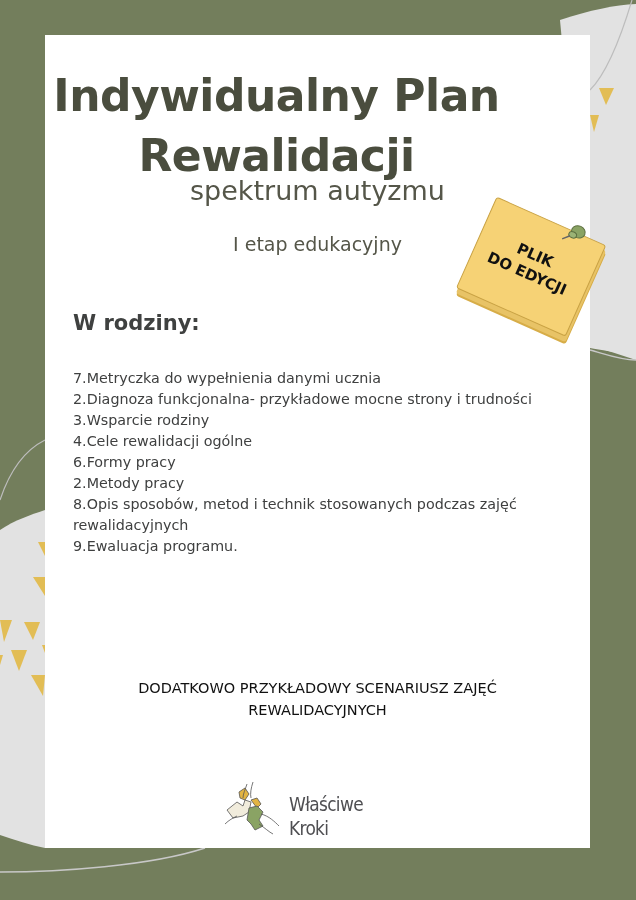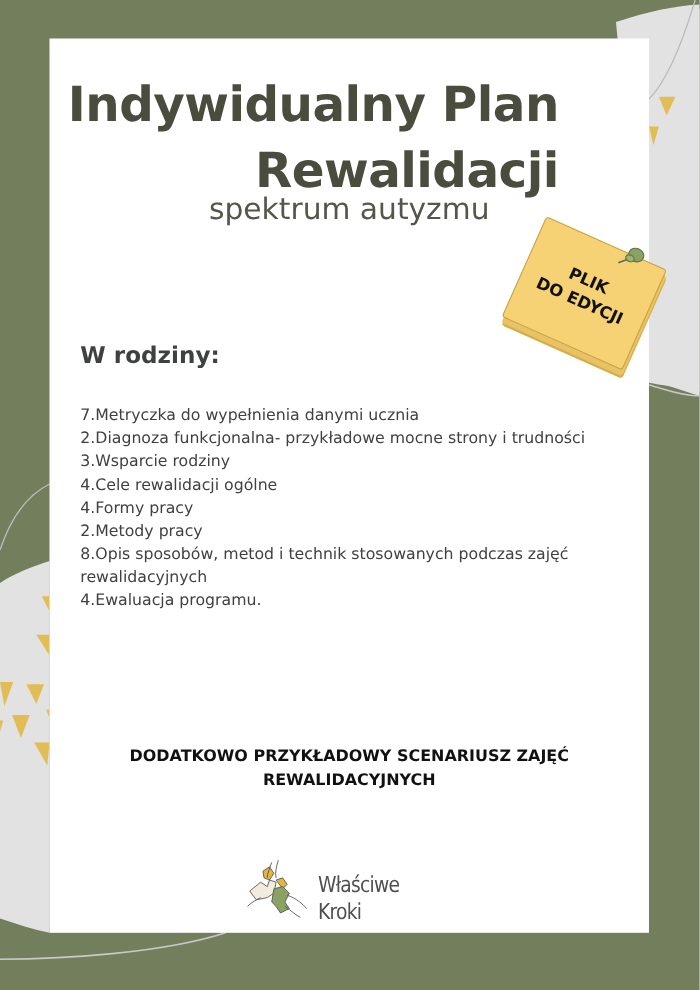--- a/index.html
+++ b/index.html
@@ -1,27 +1,27 @@
 <!DOCTYPE html>
 <html><head>
 <meta charset="utf-8">
 <style>
   html, body { margin:0; padding:0; }
   body { width:636px; height:900px; position:relative; overflow:hidden; background:#737e5c; font-family:"DejaVu Sans", sans-serif; }
   .bg-svg { position:absolute; left:0; top:0; width:636px; height:900px; }
   .card { position:absolute; left:45px; top:35px; width:545px; height:813px; background:#ffffff; }
-  .title { position:absolute; left:0; width:463px; text-align:right; color:#4a4d3e; font-weight:bold; font-size:44px; line-height:58px; letter-spacing:-0.5px; }
+  .title { position:absolute; left:0; width:463px; text-align:center; color:#4a4d3e; font-weight:bold; font-size:44px; line-height:58px; letter-spacing:-0.5px; }
   .t1 { top:32px; }
   .t2 { top:92px; }
   .subtitle { position:absolute; left:0; width:545px; text-align:center; color:#555649; font-size:27px; top:138px; line-height:36px; }
   .stage { position:absolute; left:0; width:545px; text-align:center; color:#555649; font-size:19px; top:196px; line-height:26px; }
   .pak { position:absolute; left:28px; top:276px; color:#3f4140; font-weight:bold; font-size:21px; }
   .list { position:absolute; left:28px; top:333px; margin:0; padding:0; list-style:none; color:#3f4040; font-size:14.3px; line-height:21px; width:500px; }
   .list li { margin:0; padding:0; }
-  .extra { position:absolute; left:0; width:545px; top:642px; text-align:center; color:#111; font-weight:bold; font-size:14.5px; line-height:22px; }
+  .extra { position:absolute; left:0; width:545px; top:642px; text-align:center; color:#111; font-weight:normal; font-size:14.5px; line-height:22px; }
   .logo { position:absolute; left:178px; top:745px; height:56px; width:200px; }
   .logo-text { position:absolute; left:66px; top:12px; font-size:20px; color:#4f4f52; letter-spacing:-0.8px; font-family:"DejaVu Sans", sans-serif; font-weight:normal; transform:scaleX(0.85); transform-origin:left; }
   .note { position:absolute; left:470px; top:216px; width:118px; height:106px; transform:rotate(24deg); transform-origin:center; }
   .note-body { position:absolute; left:0; top:0; width:118px; height:98px; background:#f6d275; border:1.5px solid #c9a244; border-radius:3px; box-shadow:2px 5px 0 #e8c366, 3px 7px 0 #d7ad48; }
   .note-text { position:absolute; left:0; top:28px; width:118px; text-align:center; font-weight:bold; font-size:15px; line-height:20px; color:#111; }
   .pin { position:absolute; left:74px; top:-10px; width:26px; height:26px; }
 </style>
 </head>
 <body>
 
@@ -45,32 +45,33 @@
   <polygon points="11,650 27,650 19,671" fill="#e2bd55"></polygon>
   <polygon points="0,655 3,655 0,665" fill="#e2bd55"></polygon>
   <polygon points="31,675 45,675 43,696" fill="#e2bd55"></polygon>
   <polygon points="42,645 45,645 45,653" fill="#e2bd55"></polygon>
 </svg>
 
 <div class="card">
   <div class="title t1">Indywidualny Plan</div>
   <div class="title t2">Rewalidacji</div>
   <div class="subtitle">spektrum autyzmu</div>
+  <div class="stage">I etap edukacyjny</div>
 
   <div class="pak">W rodziny:</div>
 
   <ul class="list">
     <li>7.Metryczka do wypełnienia danymi ucznia</li>
     <li>2.Diagnoza funkcjonalna- przykładowe mocne strony i trudności</li>
     <li>3.Wsparcie rodziny</li>
     <li>4.Cele rewalidacji ogólne</li>
-    <li>4.Formy pracy</li>
+    <li>6.Formy pracy</li>
     <li>2.Metody pracy</li>
     <li>8.Opis sposobów, metod i technik stosowanych podczas zajęć rewalidacyjnych</li>
-    <li>4.Ewaluacja programu.</li>
+    <li>9.Ewaluacja programu.</li>
   </ul>
 
   <div class="extra">
     <div>DODATKOWO PRZYKŁADOWY SCENARIUSZ ZAJĘĆ</div>
     <div>REWALIDACYJNYCH</div>
   </div>
 
   <div class="logo">
     <svg width="62" height="56" viewBox="0 0 62 56" xmlns="http://www.w3.org/2000/svg">
       <path d="M4 30 L14 22 L20 26 L22 20 L28 22 L26 32 L20 36 L10 38 Z" fill="#f1ecdc" stroke="#555" stroke-width="0.8"></path>

